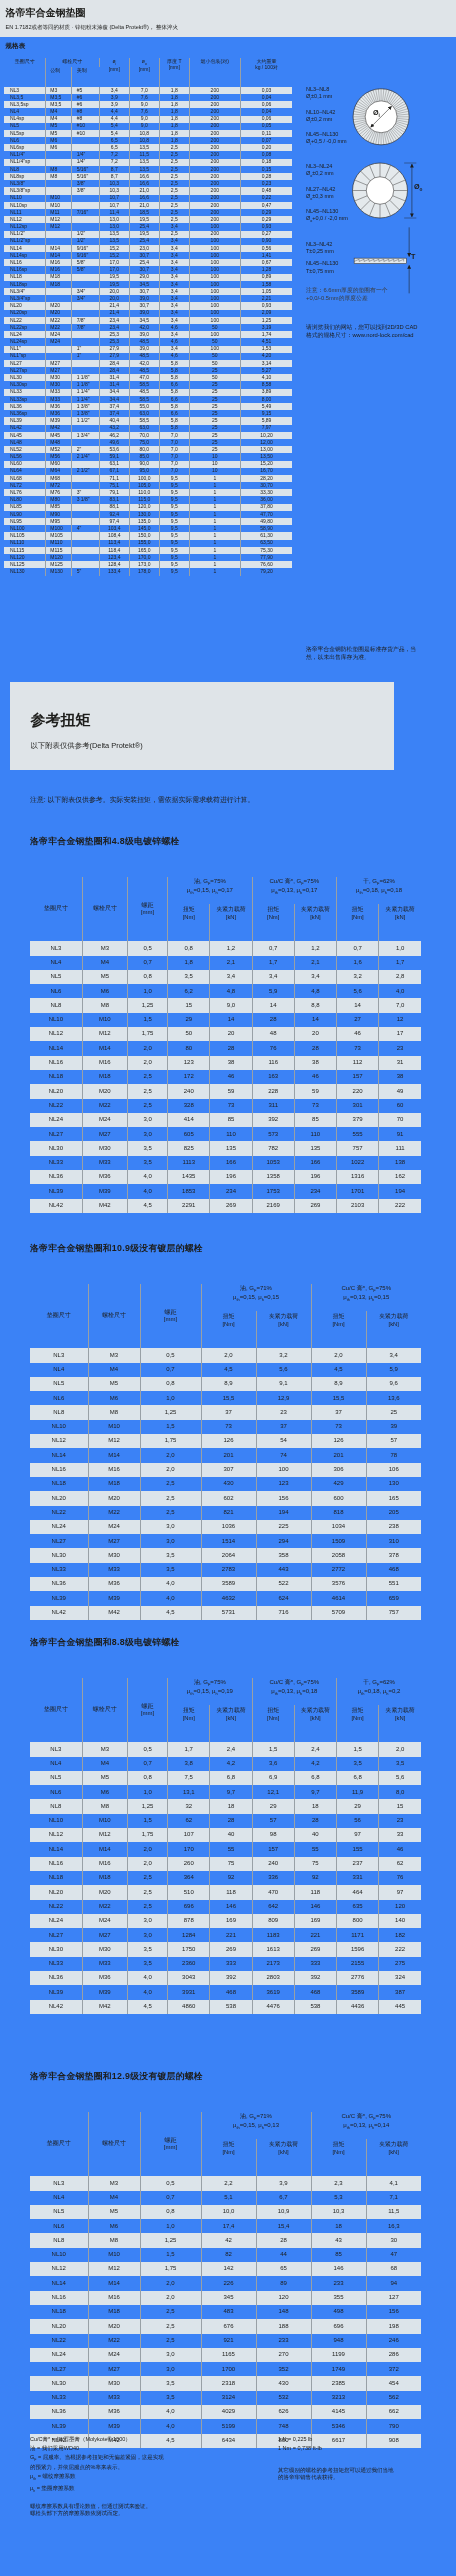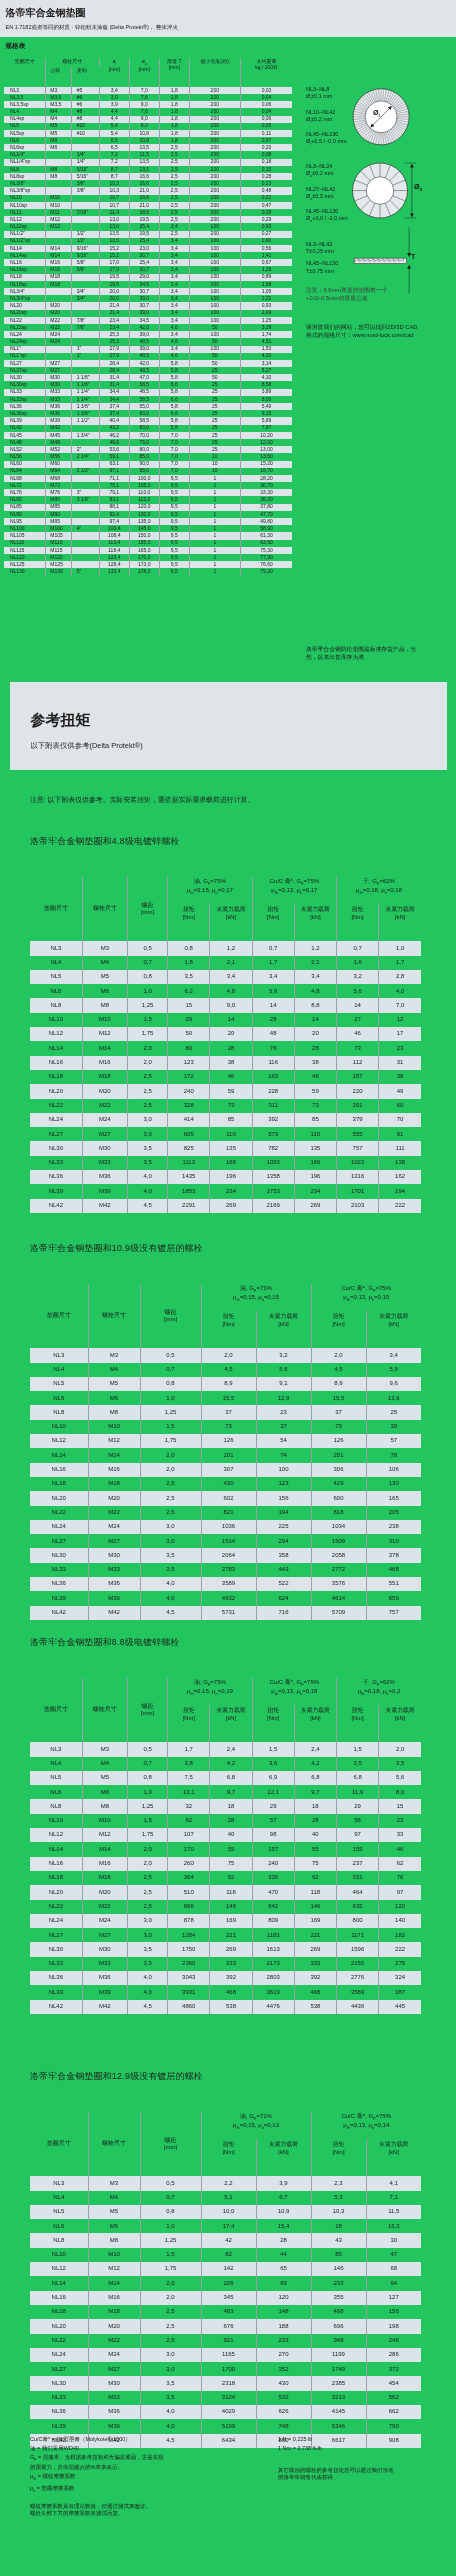--- a/index.html
+++ b/index.html
@@ -1,16 +1,16 @@
 <!DOCTYPE html>
 <html style="font-size:8.8px"><head>
 <meta charset="utf-8">
 <style>
   html,body{margin:0;padding:0;background:#fff;}
-  .page{position:relative;width:457px;height:2576px;background:#22c55e;overflow:hidden;
+  .page{position:relative;width:457px;height:2576px;background:#3b82f6;overflow:hidden;
         font-family:"Liberation Sans","DejaVu Sans",sans-serif;color:#1d1d1b;}
   sub{font-size:65%;}
 
   
   .hdr{position:absolute;left:0;top:0;width:457px;height:37px;background:#dfe4e8;}
   .hdr h1{margin:0;position:absolute;left:5.5px;top:6px;font-size:10px;font-weight:bold;}
   .hdr .sub{margin:0;position:absolute;left:5.5px;top:24px;font-size:5.5px;}
 
   .spec-heading{position:absolute;left:5.5px;top:42px;font-size:6.6px;font-weight:bold;}
 
@@ -37,30 +37,30 @@
 
   .sidenote{position:absolute;left:306px;font-size:5.8px;line-height:7.7px;color:#3a3a3a;}
   #note-thick{top:287px;width:149px;}
   #cad-note{top:324px;width:144px;color:#1d1d1b;}
   #stock-note{top:646px;width:150px;color:#1d1d1b;}
 
   .diagrams{position:absolute;left:347px;top:83px;}
   .dlab{position:absolute;font-size:7.2px;font-weight:bold;}
 
   
-  #band2{position:absolute;left:10px;top:682px;width:437px;height:88px;background:#dfe4e8;}
+  #band2{position:absolute;left:10px;top:682px;width:384px;height:88px;background:#dfe4e8;}
   #band2 h2{margin:0;position:absolute;left:20.4px;top:29px;font-size:15px;font-weight:bold;}
   #band2 .sub{margin:0;position:absolute;left:20.4px;top:59px;font-size:7.4px;}
 
   #note2{position:absolute;left:30px;top:795px;font-size:6.9px;}
 
   
   .tblock{position:absolute;left:30px;width:391px;}
   #t1{top:836px;} #t2{top:1243px;} #t3{top:1637px;} #t4{top:2043px;margin-top:28px;}
-  .tblock h3{margin:0 0 29px 0;font-size:8.8px;font-weight:normal;letter-spacing:0.3px;}
+  .tblock h3{margin:0 0 29px 0;font-size:8.8px;font-weight:bold;letter-spacing:0.3px;}
   table.tq{width:391px;border-collapse:collapse;table-layout:fixed;font-size:6px;line-height:1.25;}
   .tq.g3 .cw{width:52px;} .tq.g3 .cb{width:45px;} .tq.g3 .cp{width:40px;} .tq.g3 .cv{width:42px;}
   .tq.g2 .cw{width:58px;} .tq.g2 .cb{width:52px;} .tq.g2 .cp{width:61px;} .tq.g2 .cv{width:55px;}
   .tq th{font-weight:normal;}
   .tq .grp{height:25px;vertical-align:top;padding-top:1.1px;text-align:center;font-size:6px;}
   .tq .sub{height:34px;vertical-align:top;padding-top:2.2px;text-align:center;font-size:5.8px;}
   .tq .hw{vertical-align:middle;text-align:center;font-size:6px;}
   .tq td{height:14.3px;text-align:center;white-space:nowrap;padding:0 1.7px;}
   .tq tbody tr:nth-child(odd){background:#dce4ea;}
   .tq th,.tq td{border-right:0.6px solid #98a0a6;}

